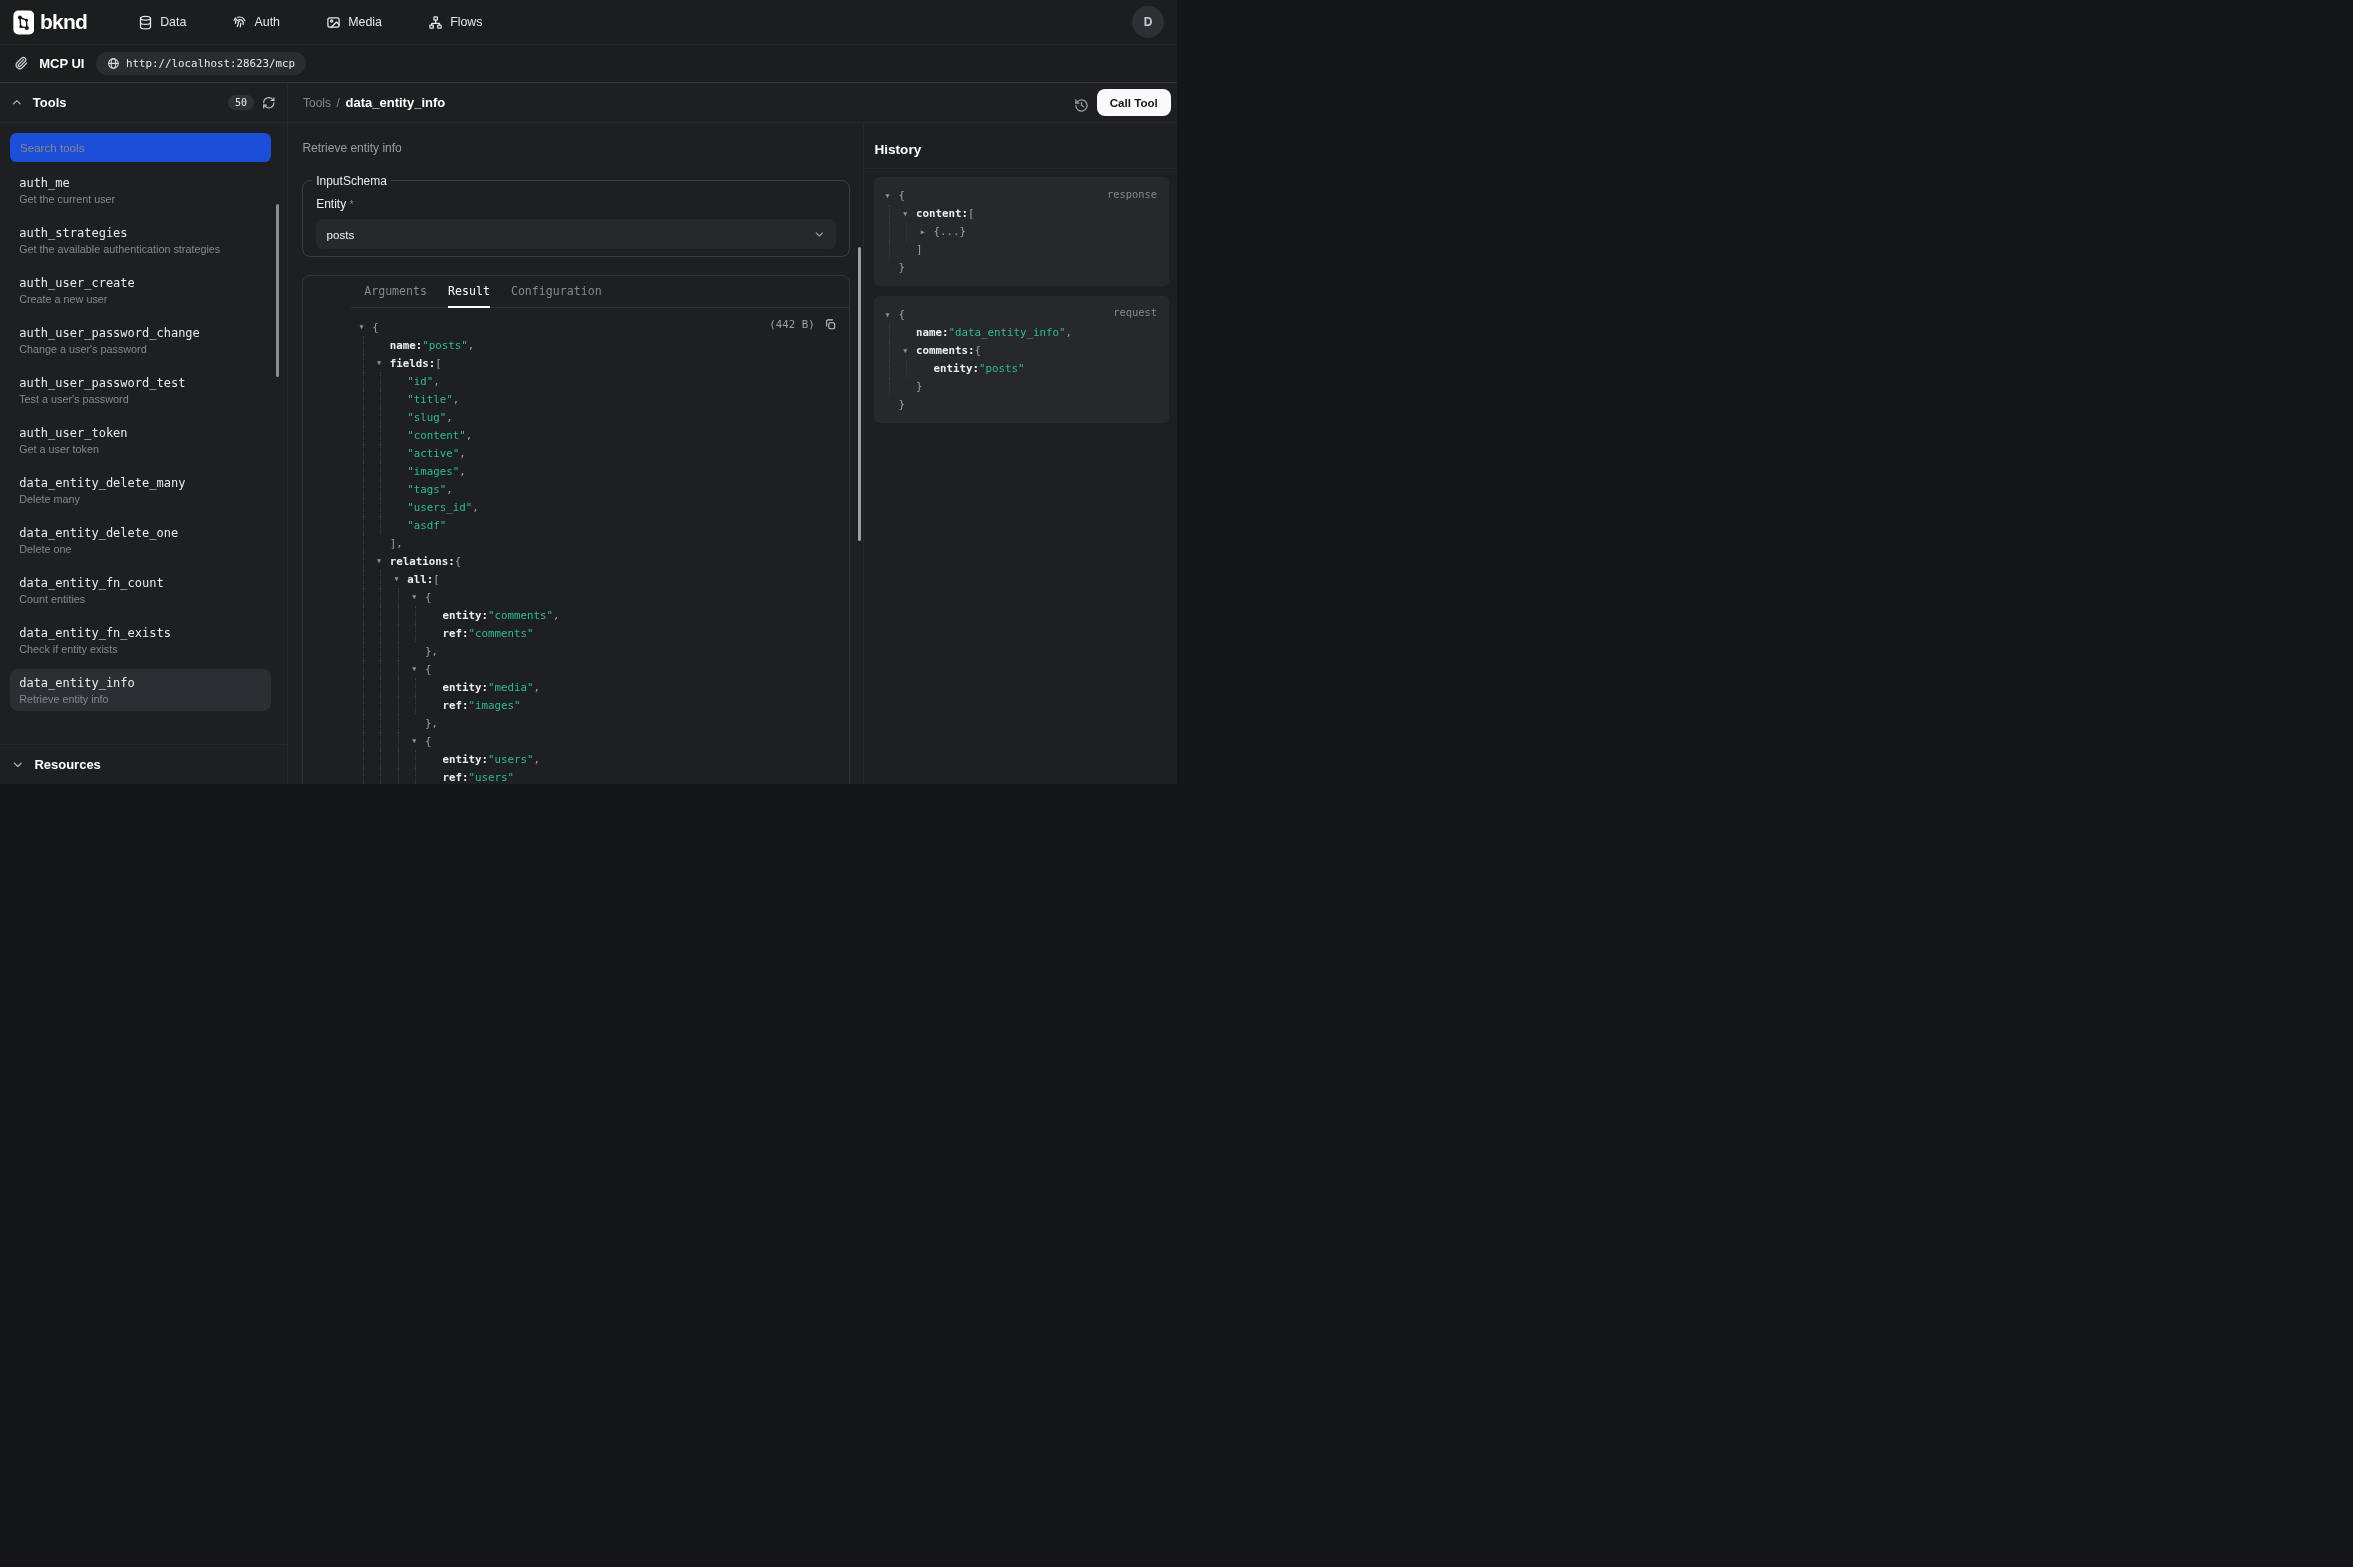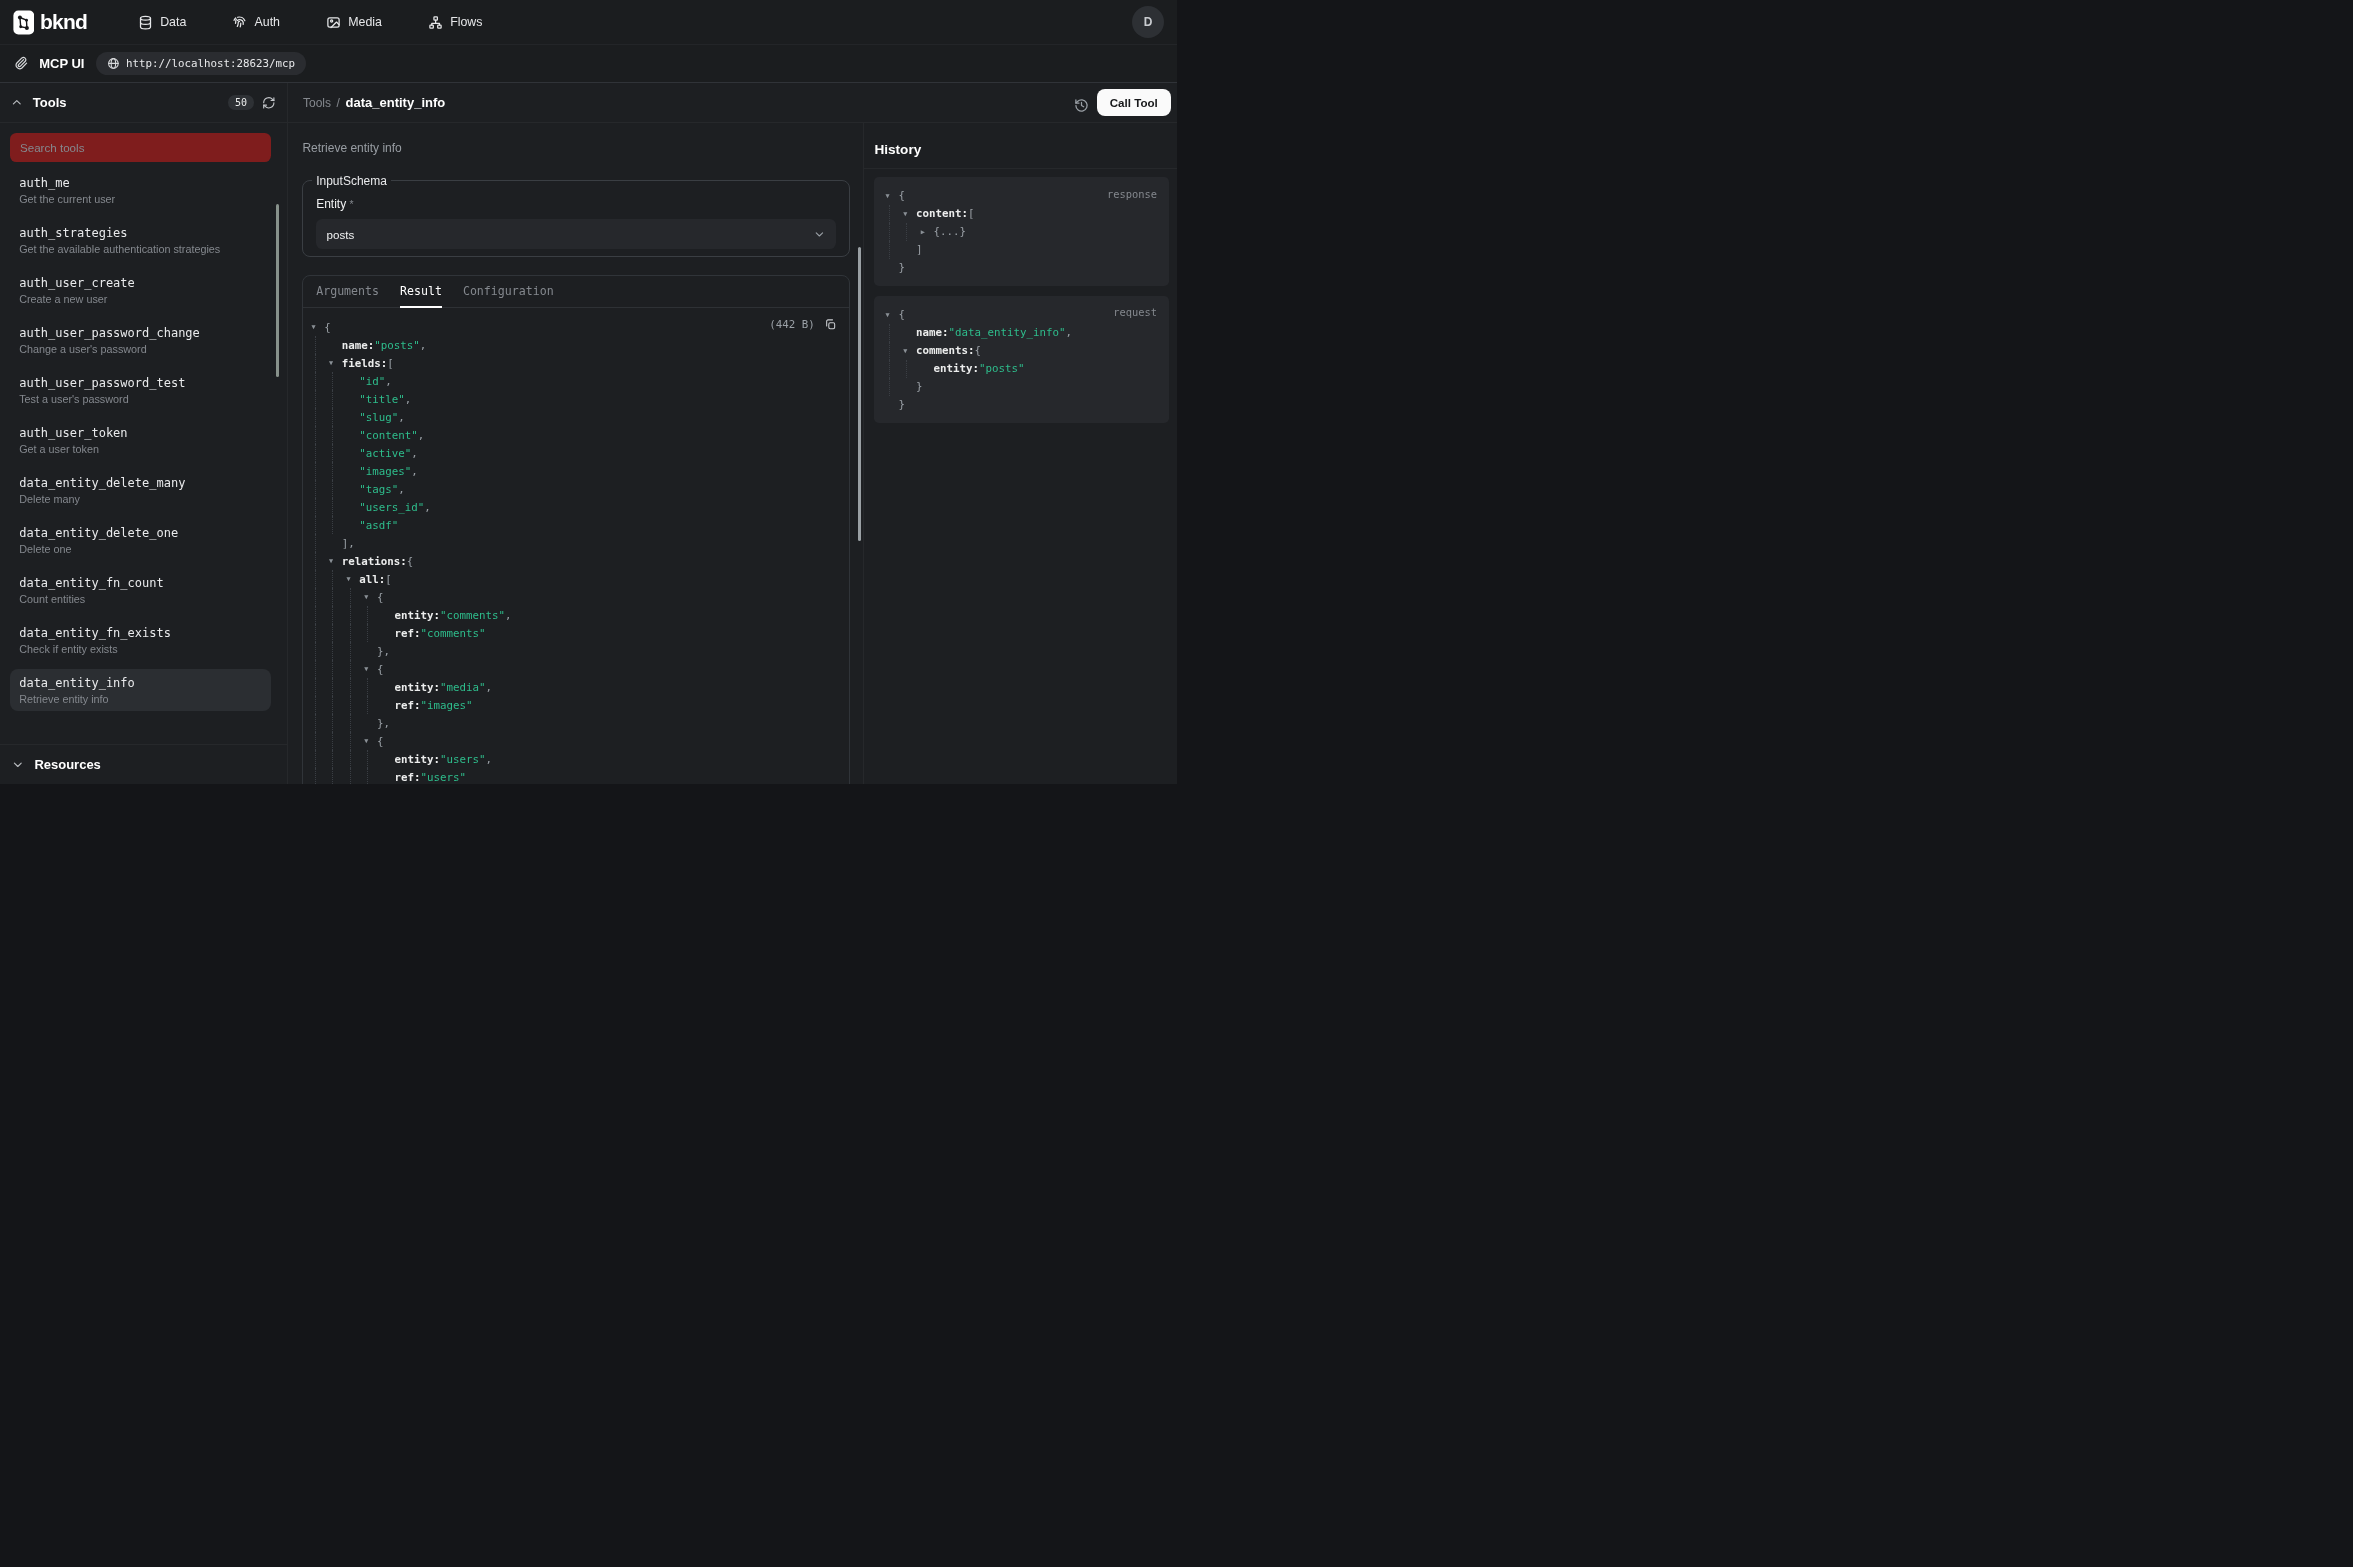--- a/index.html
+++ b/index.html
@@ -34,21 +34,21 @@
   .appbody { display:flex; height:701px; }
 
   
   .sidebar { width:288px; border-right:0.8px solid #26282b; display:flex; flex-direction:column; position:relative; }
   .side-head { height:40px; display:flex; align-items:center; gap:8px; padding:0 11.2px 0 9.6px; border-bottom:0.8px solid #26282b; flex:none; }
   .side-head .chev { color:#b9bcc0; cursor:pointer; }
   .side-title { font-size:13px; font-weight:700; color:#fff; margin-left:1.6px; }
   .count-badge { margin-left:auto; background:#2e3135; border-radius:7.2px; padding:2.4px 7.2px; font-size:10px; color:#eceded; }
   .refresh-btn { color:#c3c6ca; cursor:pointer; display:flex; }
   .side-scroll { flex:1; overflow:hidden; padding:9.6px 16px 0 9.6px; }
-  .searchbox { width:100%; height:29px; background:#7f1d1d; border:none; outline:none; border-radius:6.4px; padding:0 10.4px;
+  .searchbox { width:100%; height:29px; background:#1d4ed8; border:none; outline:none; border-radius:6.4px; padding:0 10.4px;
                color:#e9eaec; font-size:11.6px; font-family:"Liberation Sans",sans-serif; }
   .searchbox::placeholder { color:#85898f; }
   .tool-list { margin-top:8px; }
   .tool-item { padding:6.4px 9.6px; border-radius:8px; margin-bottom:8px; cursor:pointer; }
   .tool-item.selected { background:#2b2e32; }
   .tool-name { font-size:12px; color:#e9eaec; }
   .tool-desc { margin-top:3.2px; font-size:10.8px; color:#84888e; font-family:"Liberation Sans",sans-serif; }
   .side-foot { flex:none; height:40px; border-top:0.8px solid #26282b; display:flex; align-items:center; gap:9.6px; padding:0 11.2px; }
   .side-foot .chev { color:#b9bcc0; cursor:pointer; }
   .side-foot-title { font-size:13px; font-weight:700; color:#ffffff; }
@@ -73,21 +73,21 @@
 
   fieldset.schema { margin-top:19px; border:0.8px solid #3a3e43; border-radius:8px; padding:3.2px 12.8px 7.2px; }
   fieldset.schema legend { font-size:12px; color:#e9eaec; padding:0 4px; margin-left:-4px; }
   .field-label { margin-top:6.4px; font-size:12px; color:#f0f1f2; }
   .req { color:#84888e; margin-left:3.2px; font-size:10.4px; }
   .selectbox { margin-top:8px; height:30px; background:#26282c; border-radius:6.4px; display:flex; align-items:center;
                padding:0 10.4px; cursor:pointer; }
   .selectbox .sel-val { font-size:11.6px; color:#f0f1f2; }
   .selectbox .chev { margin-left:auto; color:#9aa0a6; }
 
-  .result-card { margin-top:17.6px; border:0.8px solid #303439; border-radius:8px; min-height:511px; }
+  .result-card { margin-top:17.6px; border:0.8px solid #303439; border-radius:8px; min-height:511px;padding-left:48px; }
   .tabs-row { height:32px; display:flex; align-items:center; gap:21px; padding:0 12.8px; border-bottom:0.8px solid #2e3135; }
   .tab { height:100%; display:flex; align-items:center; font-size:11.6px; color:#84888e; cursor:pointer; position:relative; }
   .tab.active { color:#fff; }
   .tab.active::after { content:""; position:absolute; left:0; right:0; bottom:-0.8px; height:1.6px; background:#fff; }
 
   .json-view { position:relative; padding:10.4px 11.2px 0 8px; }
   .json-meta { position:absolute; top:10.4px; right:12.8px; display:flex; align-items:center; gap:8.8px; color:#9aa0a6; font-size:10.8px; }
   .copy-btn { color:#c9ccd0; cursor:pointer; display:flex; }
 
   .json-row { display:flex; align-items:center; height:18px; font-size:10.8px; }

